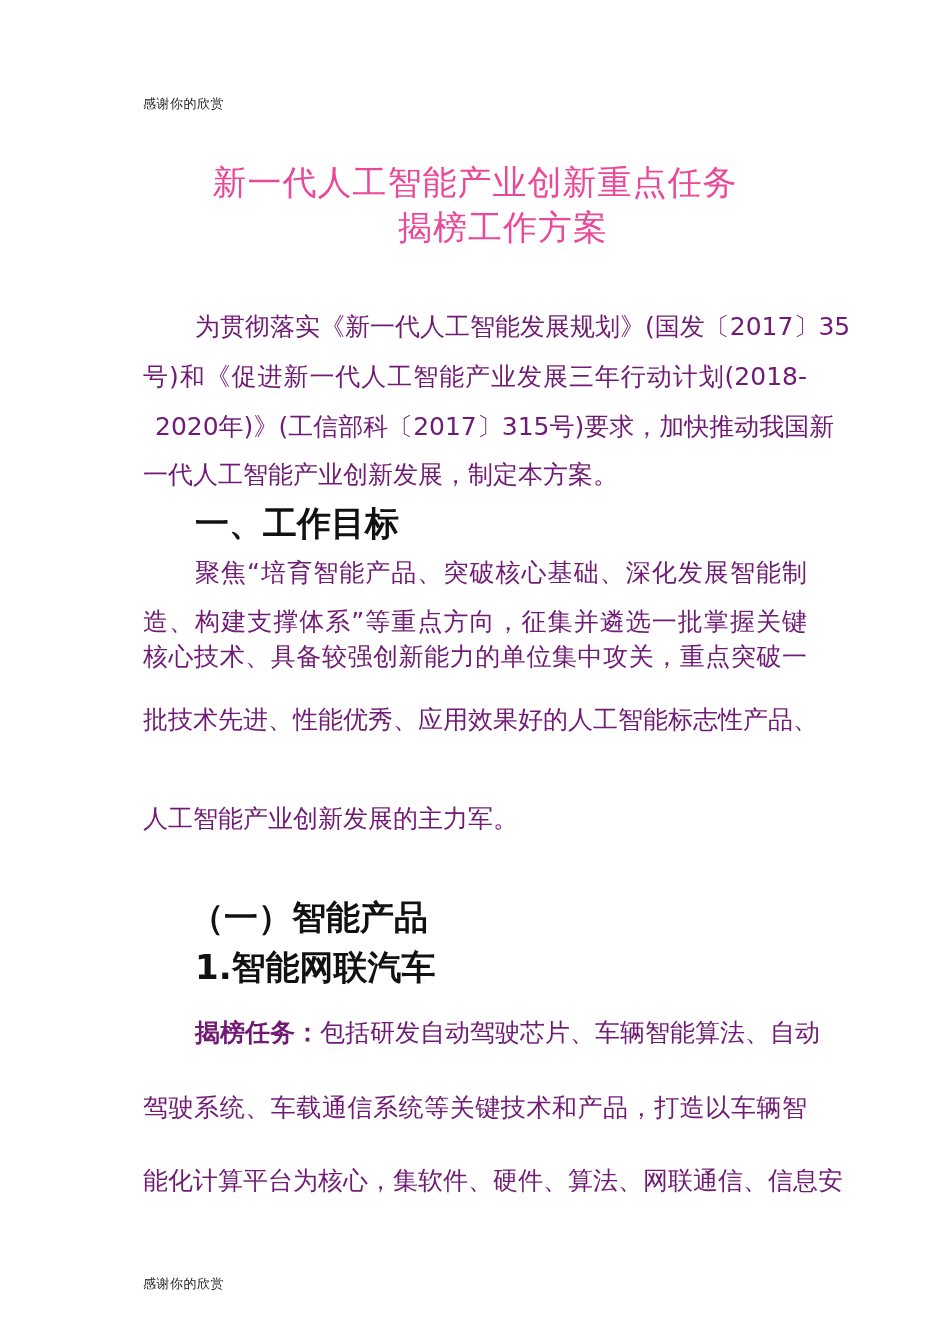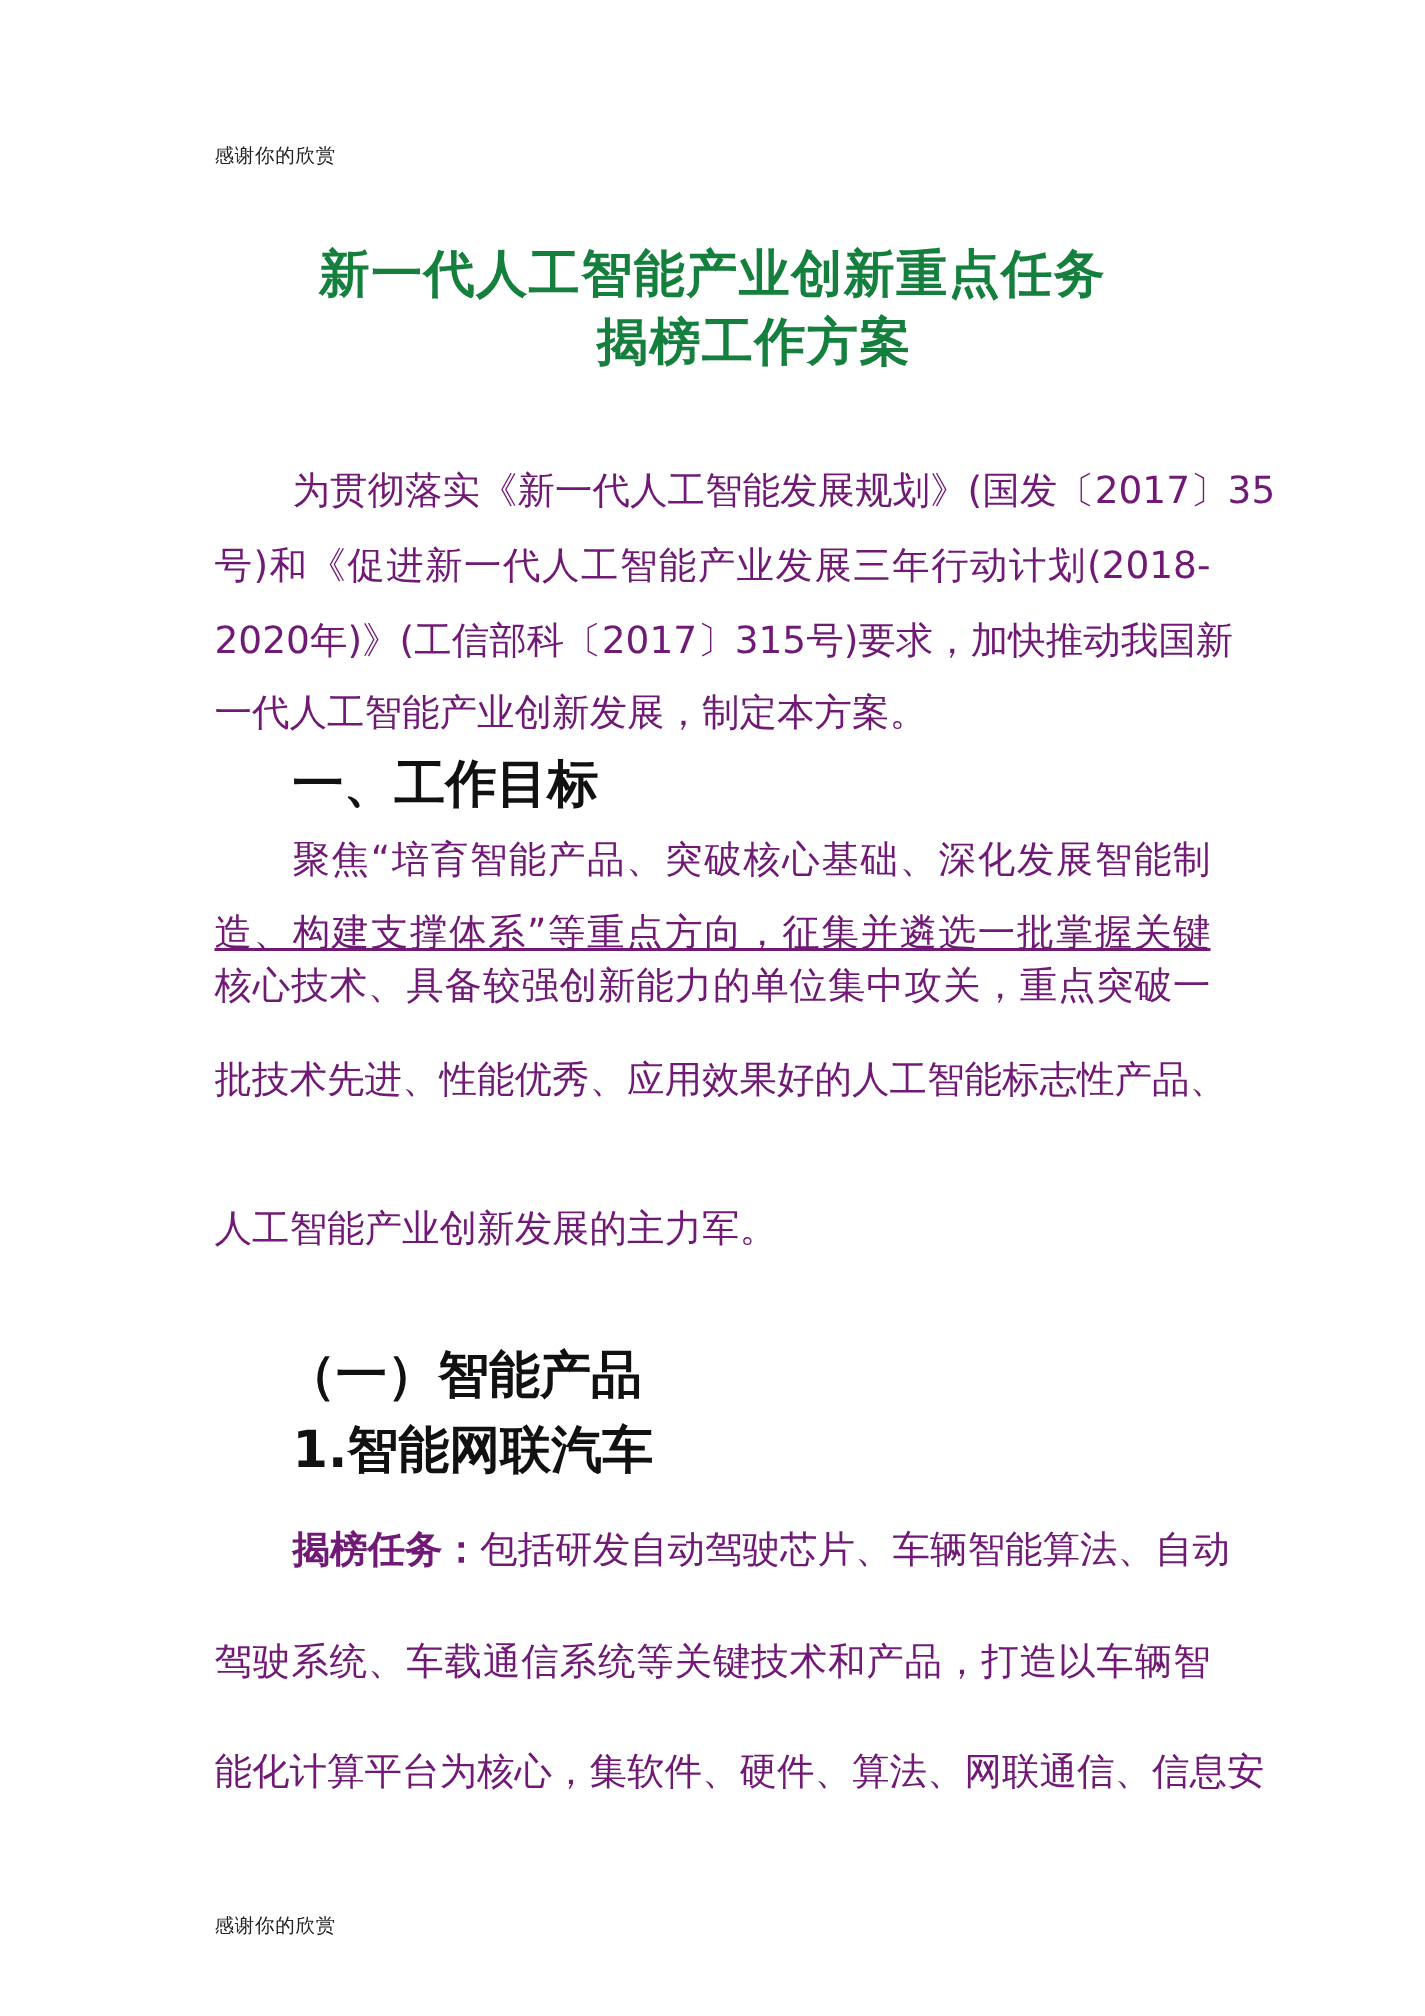--- a/index.html
+++ b/index.html
@@ -33,23 +33,23 @@
   }
   .header-note { top: 68px; }
   .footer-note { top: 1248px; }
 
   .title {
     position: absolute;
     left: 0;
     width: 950px;
     text-align: center;
     font-family: "DejaVu Serif", "Liberation Serif", serif;
-    font-weight: bold;
+    font-weight: normal;
     font-size: 34px;
-    color: #15803d;
+    color: #ec4899;
     letter-spacing: 1px;
   }
   .title.l1 { top: 160px; }
   .title.l2 { top: 205px; padding-left: 28px; }
 
   .line {
     position: absolute;
     left: 143px;
     width: 664px;
     font-size: 25px;
@@ -83,26 +83,26 @@
 
 <div class="page">
 
   <div class="header-note">感谢你的欣赏</div>
 
   <div class="title l1">新一代人工智能产业创新重点任务</div>
   <div class="title l2">揭榜工作方案</div>
 
   <div class="line indent" style="top:312px;">为贯彻落实《新一代人工智能发展规划》(国发〔2017〕35</div>
   <div class="line" style="top:362px;">号)和《促进新一代人工智能产业发展三年行动计划(2018-</div>
-  <div class="line" style="top:412px;">2020年)》(工信部科〔2017〕315号)要求，加快推动我国新</div>
+  <div class="line" style="top:412px;margin-left:12px;">2020年)》(工信部科〔2017〕315号)要求，加快推动我国新</div>
   <div class="line last" style="top:460px;">一代人工智能产业创新发展，制定本方案。</div>
 
   <div class="heading" style="top:508px;">一、工作目标</div>
   <div class="line indent" style="top:558px;">聚焦“培育智能产品、突破核心基础、深化发展智能制</div>
-  <div class="line" style="top:607px;text-decoration:underline;">造、构建支撑体系”等重点方向，征集并遴选一批掌握关键</div>
+  <div class="line" style="top:607px;">造、构建支撑体系”等重点方向，征集并遴选一批掌握关键</div>
   <div class="line" style="top:629px;margin-top:13px;">核心技术、具备较强创新能力的单位集中攻关，重点突破一</div>
   <div class="line" style="top:705px;">批技术先进、性能优秀、应用效果好的人工智能标志性产品、</div>
   <div class="line last" style="top:804px;">人工智能产业创新发展的主力军。</div>
 
   <div class="heading sub" style="top:902px;">（一）智能产品</div>
   <div class="heading" style="top:952px;">1.智能网联汽车</div>
 
   <div class="line indent" style="top:1018px;">
     <span class="bold-lead">揭榜任务：</span><span>包括研发自动驾驶芯片、车辆智能算法、自动</span>
   </div>

